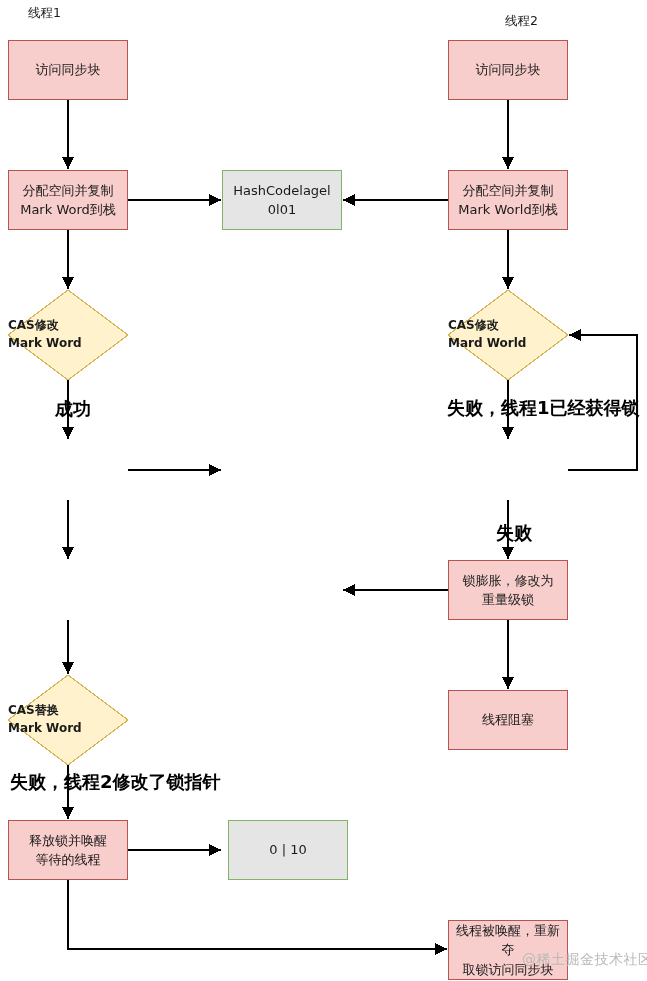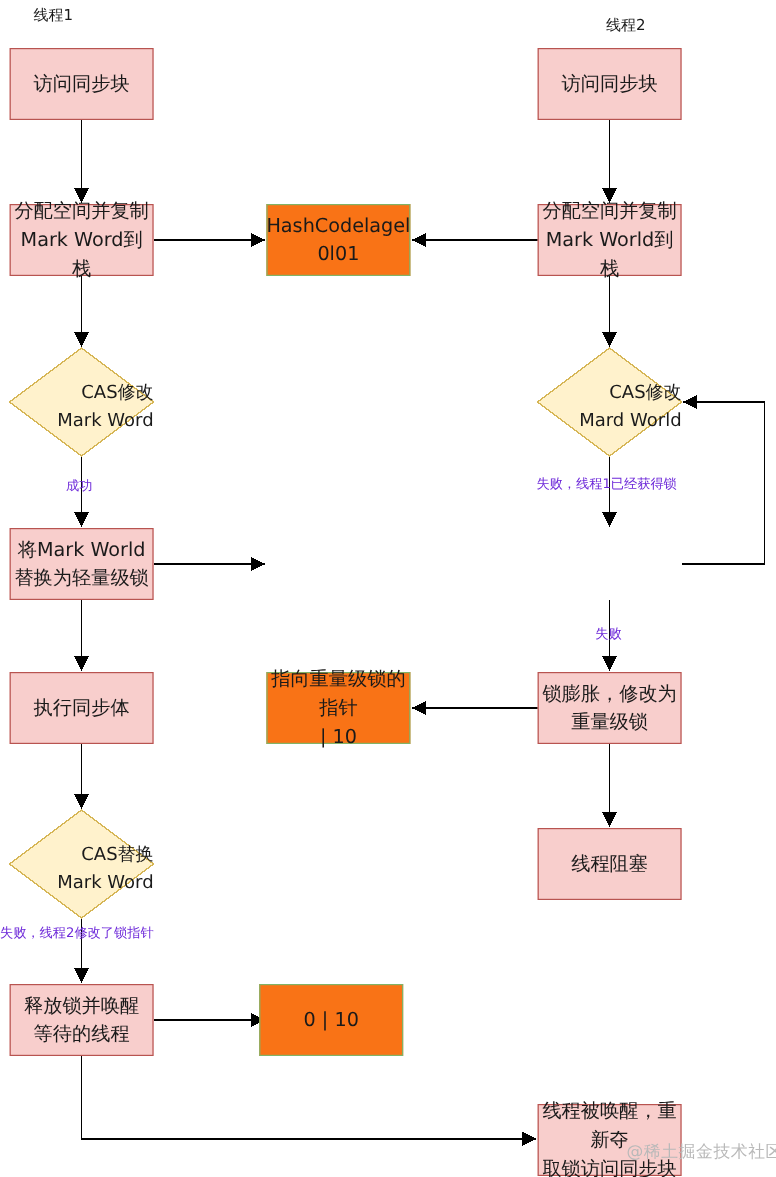--- a/index.html
+++ b/index.html
@@ -1,26 +1,26 @@
 <!DOCTYPE html>
 <html><head>
 <meta charset="utf-8">
 <style>
   html,body{margin:0;padding:0;background:#fff;}
   #canvas{position:relative;width:647px;height:981px;background:#ffffff;
     font-family:"DejaVu Sans","Liberation Sans",sans-serif;overflow:hidden;}
   #edges{position:absolute;left:0;top:0;z-index:1;}
   .node{position:absolute;width:120px;height:60px;box-sizing:border-box;z-index:2;
     display:flex;align-items:center;justify-content:center;text-align:center;
-    white-space:pre-line;font-size:16px;line-height:1.5;color:#1a1a1a;padding:2px;}
+    white-space:pre-line;font-size:13px;line-height:1.5;color:#1a1a1a;padding:2px;}
   .pink{background:#f8cecc;border:1px solid #b85450;}
-  .green{background:#f97316;border:1px solid #82b366;}
-  .diamond-label{position:absolute;width:120px;z-index:2;text-align:right;
-    white-space:pre-line;font-size:15px;line-height:1.5;color:#1a1a1a;}
-  .edge-label{position:absolute;z-index:3;font-size:11px;color:#6d28d9;white-space:nowrap;}
+  .green{background:#e5e5e5;border:1px solid #82b366;}
+  .diamond-label{position:absolute;width:120px;z-index:2;text-align:left;
+    white-space:pre-line;font-size:12px;line-height:1.5;color:#1a1a1a;font-weight:bold;}
+  .edge-label{position:absolute;z-index:3;font-size:18px;color:#000000;white-space:nowrap;font-weight:bold;}
   .thread-label{position:absolute;z-index:3;font-size:12.5px;color:#1a1a1a;white-space:nowrap;}
   .watermark{position:absolute;left:522px;top:951px;z-index:4;font-size:14px;
     color:#b9b9b9;white-space:nowrap;letter-spacing:.5px;}
   path,polygon{shape-rendering:crispEdges;}
 </style>
 </head>
 <body>
 
 <div id="canvas">
 
@@ -71,39 +71,34 @@
 Mark World到栈</div>
 
   <div class="diamond-label" style="left:8px;top:316px">CAS修改
 Mark Word</div>
   <div class="diamond-label" style="left:448px;top:316px">CAS修改
 Mard World</div>
 
   <span class="edge-label" style="left:55px;top:397px">成功</span>
   <span class="edge-label" style="left:447px;top:396px">失败，线程1已经获得锁</span>
 
-  <div class="node pink" style="left:8px;top:440px">将Mark World
-替换为轻量级锁</div>
 
   <span class="edge-label" style="left:496px;top:521px">失败</span>
 
-  <div class="node pink" style="left:8px;top:560px">执行同步体</div>
-  <div class="node green" style="left:222px;top:560px">指向重量级锁的指针
-| 10</div>
   <div class="node pink" style="left:448px;top:560px">锁膨胀，修改为
 重量级锁</div>
 
   <div class="diamond-label" style="left:8px;top:701px">CAS替换
 Mark Word</div>
-  <span class="edge-label" style="left:0;top:770px">失败，线程2修改了锁指针</span>
+  <span class="edge-label" style="left:10px;top:770px">失败，线程2修改了锁指针</span>
 
   <div class="node pink" style="left:448px;top:690px">线程阻塞</div>
 
   <div class="node pink" style="left:8px;top:820px">释放锁并唤醒
 等待的线程</div>
-  <div class="node green" style="left:216px;top:820px">0 | 10</div>
+  <div class="node green" style="left:228px;top:820px">0 | 10</div>
 
   <div class="node pink" style="left:448px;top:920px">线程被唤醒，重新夺
 取锁访问同步块</div>
 
   <span class="watermark">@稀土掘金技术社区</span>
 
 </div>
 
 </body></html>

